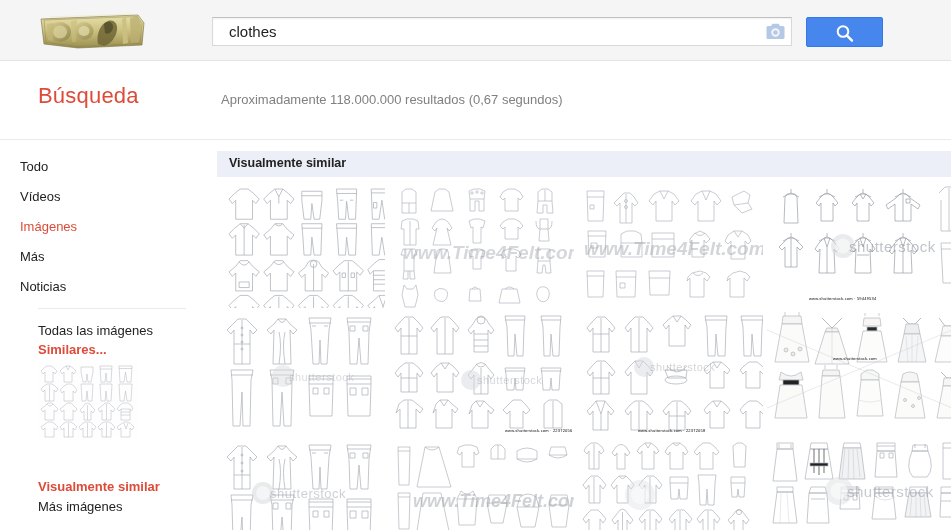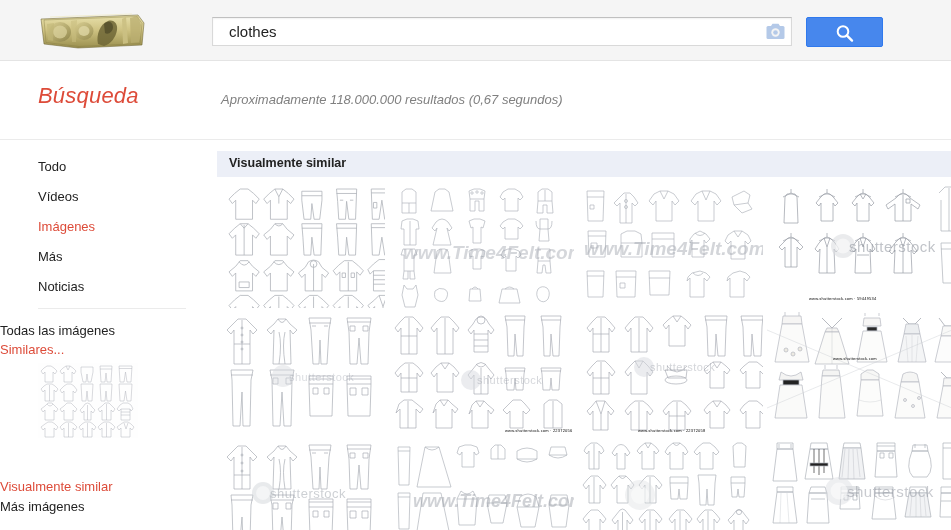--- a/index.html
+++ b/index.html
@@ -61,21 +61,20 @@
     cursor: pointer;
   }
   .search-btn svg { position: absolute; left: 28px; top: 6px; }
 
   
   .subheader {
     position: absolute; top: 61px; left: 0;
     width: 951px; height: 79px;
     background: #fff;
     border-bottom: 1px solid #ebebeb;
-    font-style: italic;
   }
   .brand-title {
     position: absolute; left: 38px; top: 22px;
     font-size: 22px;
     color: #dd4b39;
     letter-spacing: 0.2px;
   }
   .result-stats {
     position: absolute; left: 221px; top: 31px;
     font-size: 13px;
@@ -85,42 +84,43 @@
   
   .sidebar {
     position: absolute; left: 0; top: 141px;
     width: 205px; height: 389px;
     background: #fff;
   }
   .nav-list { position: absolute; left: 0; top: 11px; width: 205px; }
   .nav-item {
     display: block;
     height: 30px; line-height: 30px;
-    padding-left: 38px;
+    padding-left: 20px;
     font-size: 13px;
     color: #222;
     text-decoration: none;
     cursor: pointer;
     white-space: nowrap;
   }
   .nav-item.active { color: #dd4b39; }
   .nav-sep {
     position: absolute; left: 38px; top: 167px;
     width: 148px; height: 1px;
     background: #ebebeb;
   }
   .tools { position: absolute; left: 0; top: 180px; width: 205px; }
   .tool-line {
+    padding-left: 38px;
     font-size: 13px;
     color: #222;
     line-height: 19px;
     white-space: nowrap;
     cursor: pointer;
   }
-  .tool-line.accent { color: #dd4b39; font-weight: normal; }
+  .tool-line.accent { color: #dd4b39; font-weight: bold; }
   .similar-thumb {
     margin: 4px 0 0 38px;
     width: 100px; height: 75px;
     background: #fff;
     cursor: pointer;
     display: block;
   }
   .tool-block2 { position: absolute; left: 0; top: 336px; width: 205px; }
   .tool-block2 .tool-line { line-height: 20px; }
 

